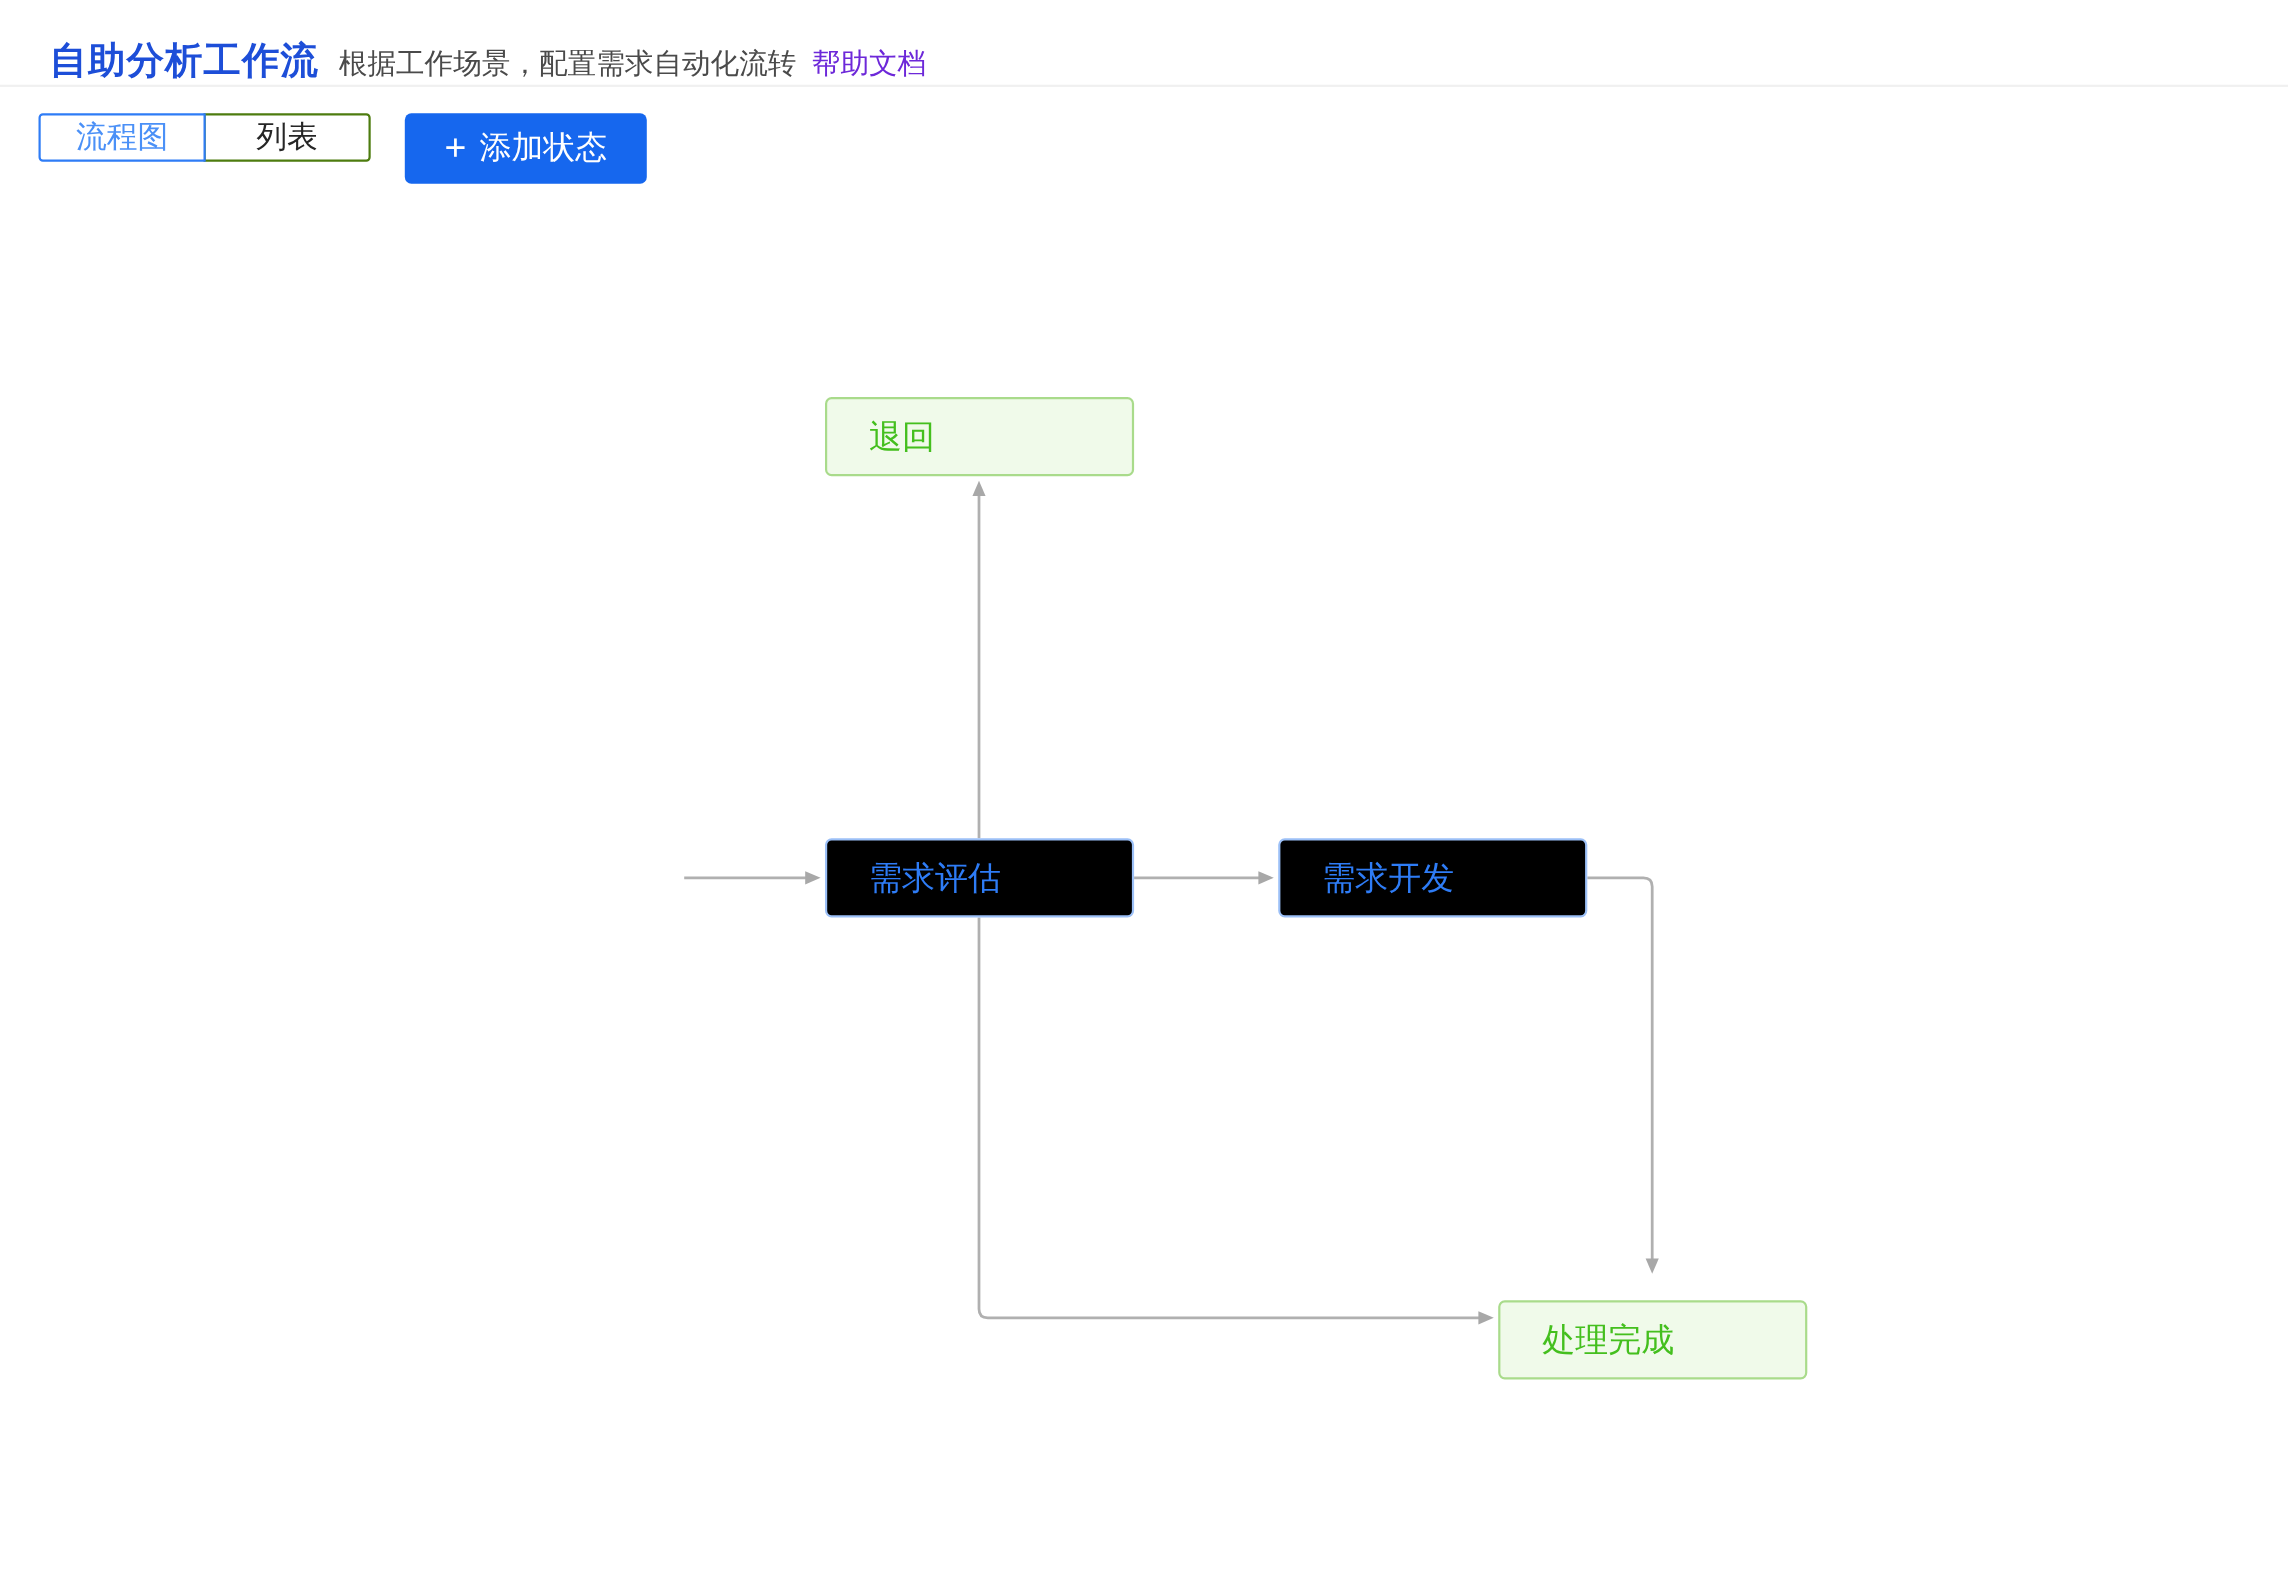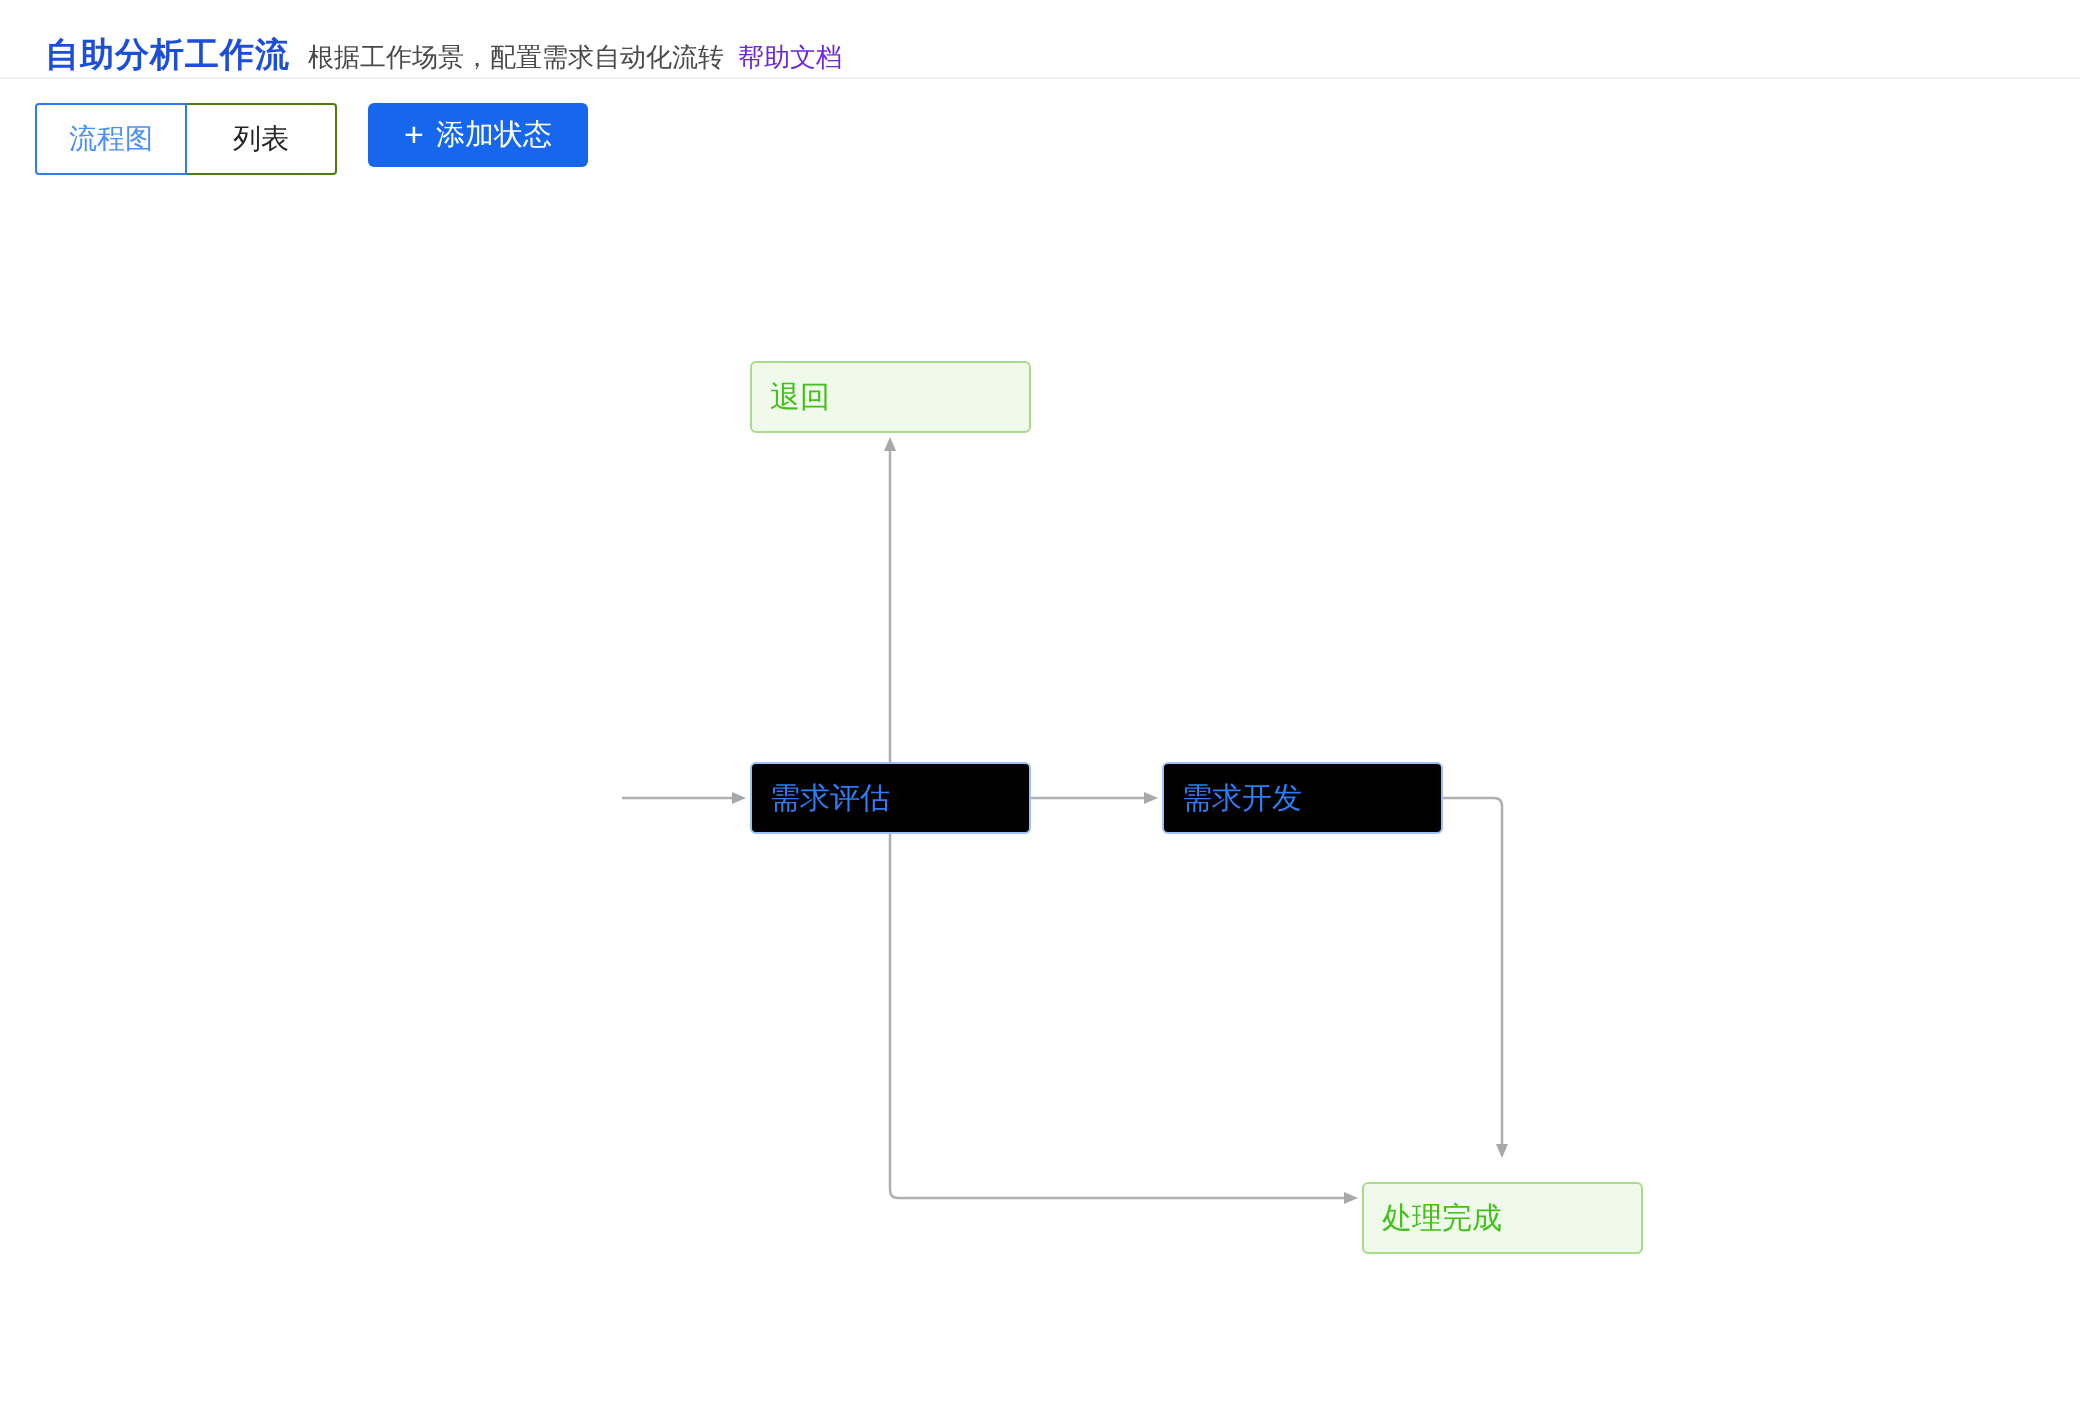--- a/index.html
+++ b/index.html
@@ -33,21 +33,21 @@
     margin-left: 14px;
     text-decoration: none; cursor: pointer; margin-top: 18px;
   }
 
   
   .seg-group {
     position: absolute; left: 35px; top: 103px;
     display: flex;
   }
   .seg-btn {
-    width: 152px; height: 72px;
+    width: 152px; height: 44px;
     background: #ffffff;
     font-size: 28px;
     display: flex; align-items: center; justify-content: center;
     cursor: pointer; user-select: none;
     font-family: inherit;
   }
   .seg-btn.inactive {
     border: 2px solid #4d7c0f;
     color: #262626;
     border-radius: 0 4px 4px 0;
@@ -83,21 +83,21 @@
     position: absolute; left: 0; top: 0;
     width: 2080px; height: 1347px;
     pointer-events: none;
   }
   .node {
     position: absolute;
     width: 281px; height: 72px;
     border-radius: 6px;
     font-size: 30px;
     display: flex; align-items: center;
-    padding-left: 18px;
+    padding-left: 38px;
     cursor: pointer; user-select: none;
   }
   .node-gray {
     background: #f5f5f5;
     border: 2px solid #cccccc;
     color: #333333;
   }
   .node-blue {
     background: #000000;
     border: 2px solid #9cc0f7;

